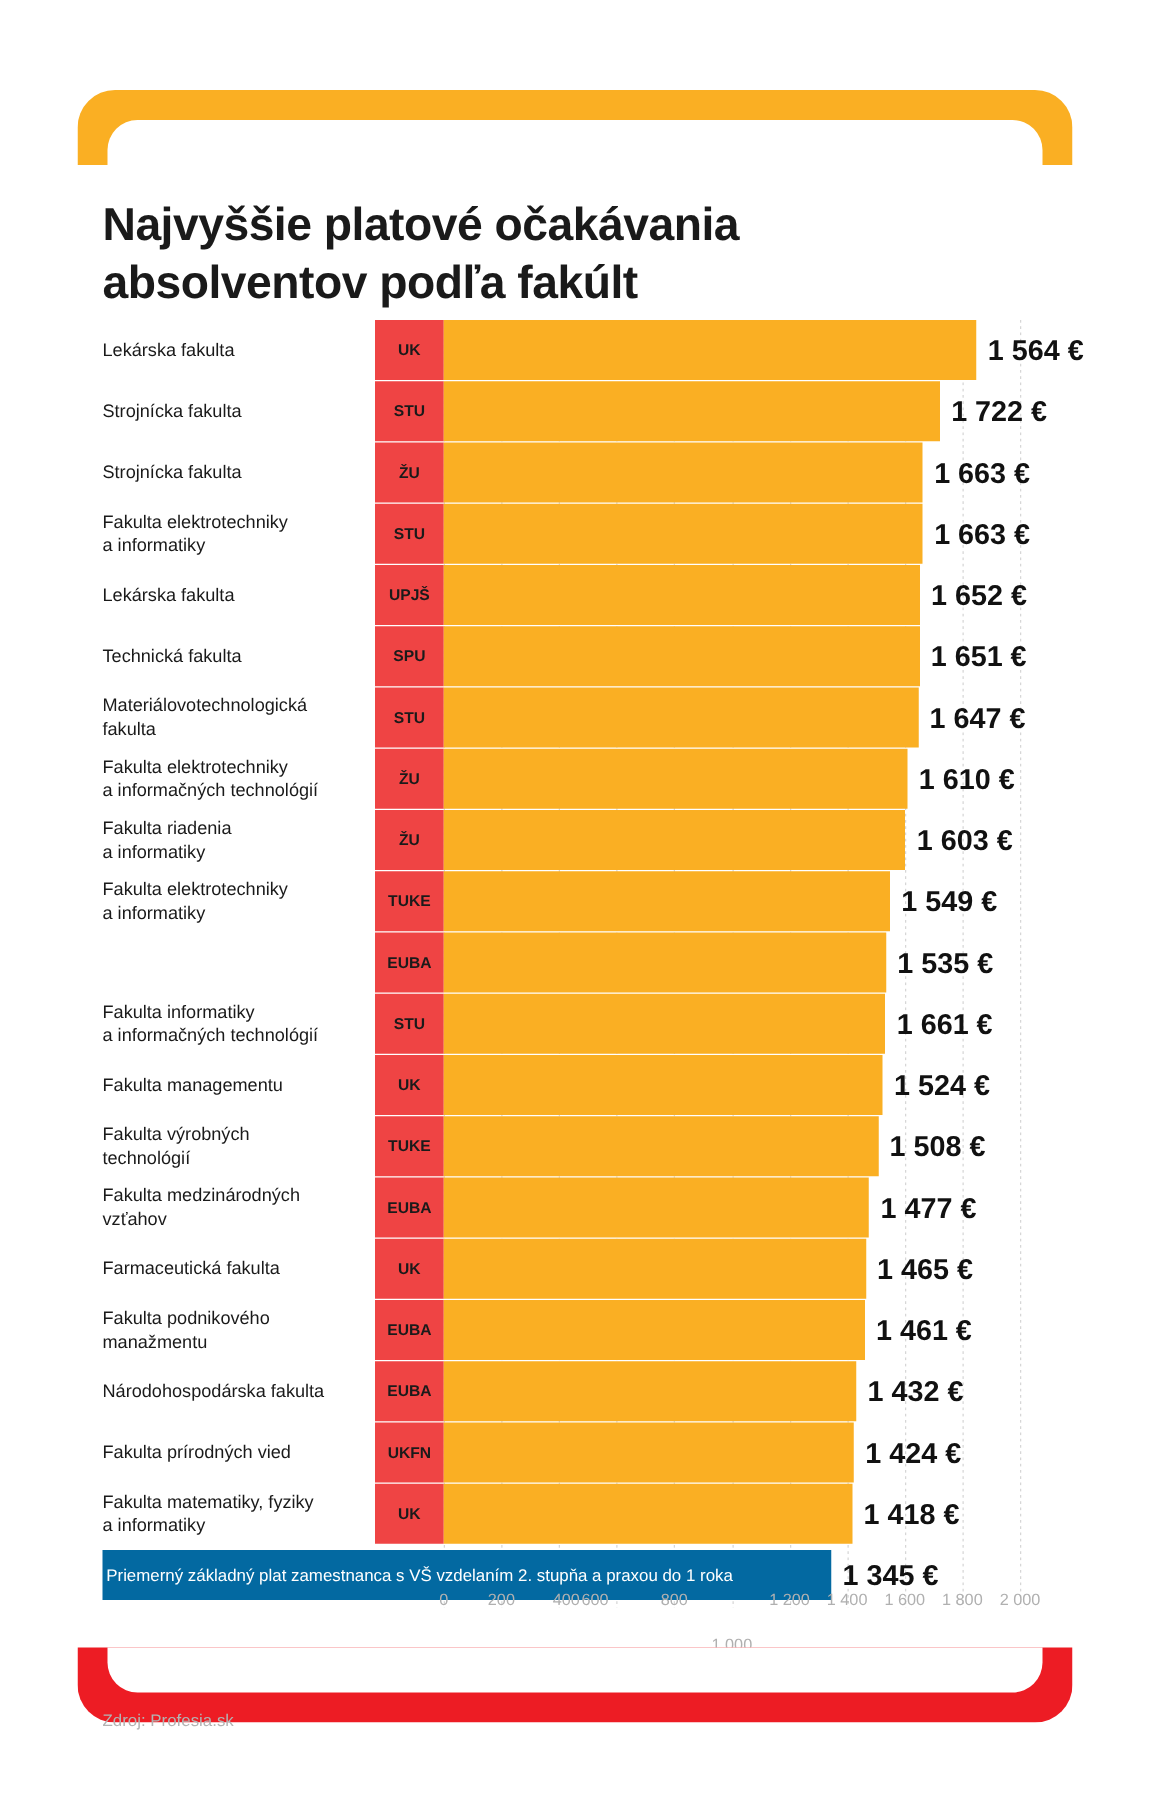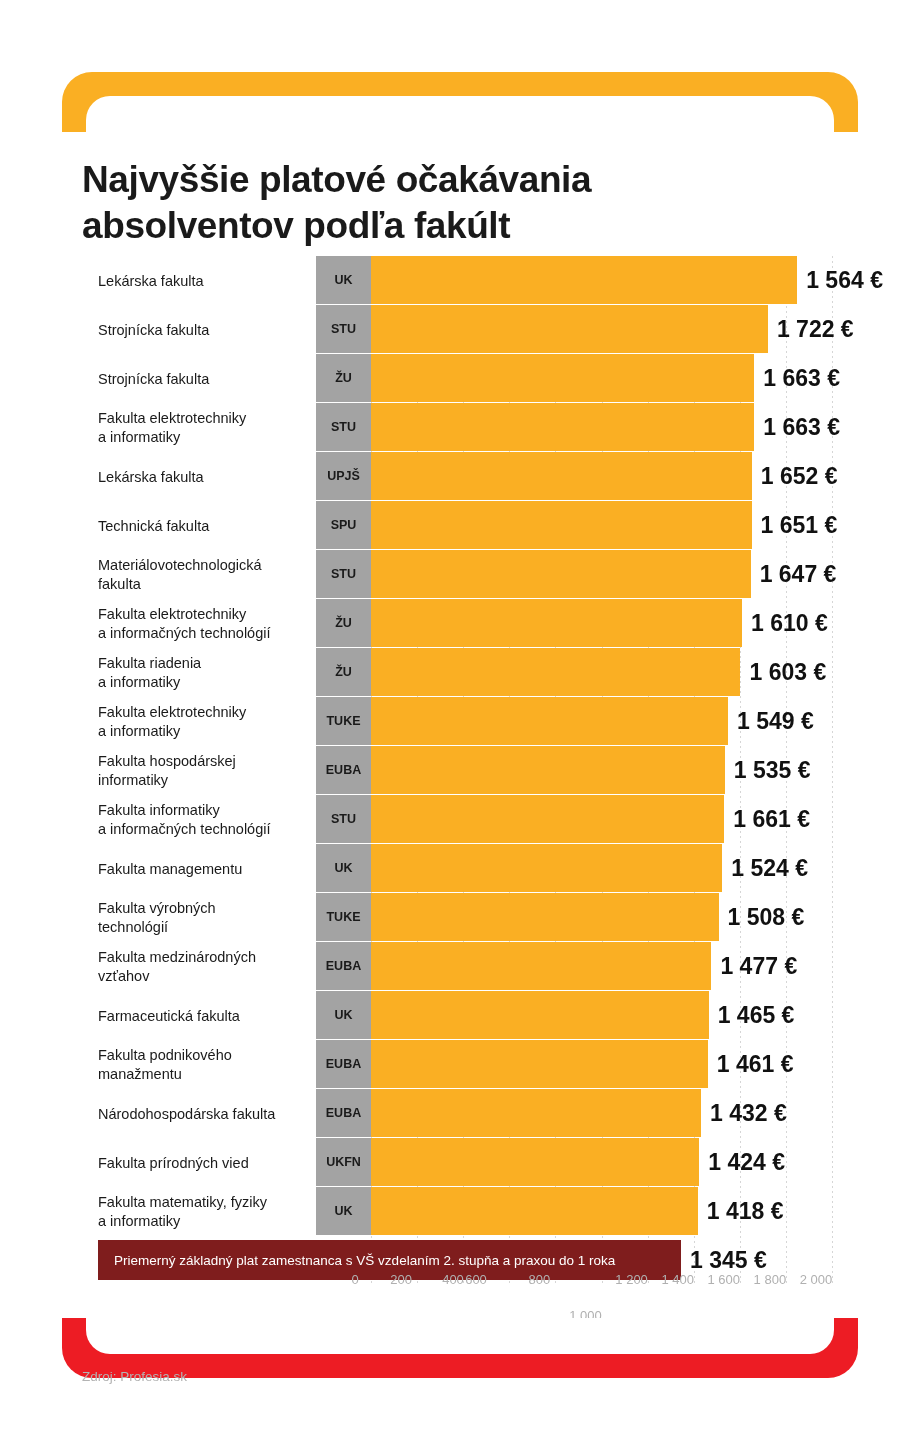--- a/index.html
+++ b/index.html
@@ -55,21 +55,21 @@
     font-size: 37px;
     line-height: 46px;
     font-weight: bold;
     letter-spacing: -0.4px;
     color: #1a1a1a;
   }
 
   
   #chart {
     position: absolute;
-    left: 16px;
+    left: 0;
     top: 256px;
     width: 800px;
     height: 1000px;
   }
 
   #gridlines {
     position: absolute;
     left: 0;
     top: 0;
     width: 920px;
@@ -101,21 +101,21 @@
     font-size: 14.5px;
     line-height: 19px;
     color: #1a1a1a;
   }
 
   .row-code {
     position: absolute;
     left: 300px;
     width: 55px;
     height: 48px;
-    background: #a3a3a3;
+    background: #ef4444;
     display: flex;
     align-items: center;
     justify-content: center;
     font-size: 12.5px;
     font-weight: bold;
     color: #1a1a1a;
   }
 
   .row-bar {
     position: absolute;
@@ -138,24 +138,24 @@
   
   #average-row {
     position: relative;
     height: 49px;
   }
   #average-bar {
     position: absolute;
     left: 82px;
     height: 40px;
     top: 4px;
-    background: #7f1d1d;
+    background: #0369a1;
     display: flex;
     align-items: center;
-    padding-left: 16px;
+    padding-left: 3px;
     box-sizing: border-box;
   }
   #average-label {
     font-size: 13.5px;
     color: #ffffff;
     white-space: nowrap;
   }
   #average-value {
     position: absolute;
     height: 48px;
@@ -272,21 +272,20 @@
         <div class="row-bar" style="width: 369.491px;"></div>
         <div class="row-value" style="left: 733.491px;">1 603 €</div>
       </div>
       <div class="row">
         <div class="row-label">Fakulta elektrotechniky<br>a informatiky</div>
         <div class="row-code">TUKE</div>
         <div class="row-bar" style="width: 357.045px;"></div>
         <div class="row-value" style="left: 721.044px;">1 549 €</div>
       </div>
       <div class="row">
-        <div class="row-label">Fakulta hospodárskej<br>informatiky</div>
         <div class="row-code">EUBA</div>
         <div class="row-bar" style="width: 353.817px;"></div>
         <div class="row-value" style="left: 717.817px;">1 535 €</div>
       </div>
       <div class="row">
         <div class="row-label">Fakulta informatiky<br>a informačných technológií</div>
         <div class="row-code">STU</div>
         <div class="row-bar" style="width: 353.356px;"></div>
         <div class="row-value" style="left: 717.356px;">1 661 €</div>
       </div>

